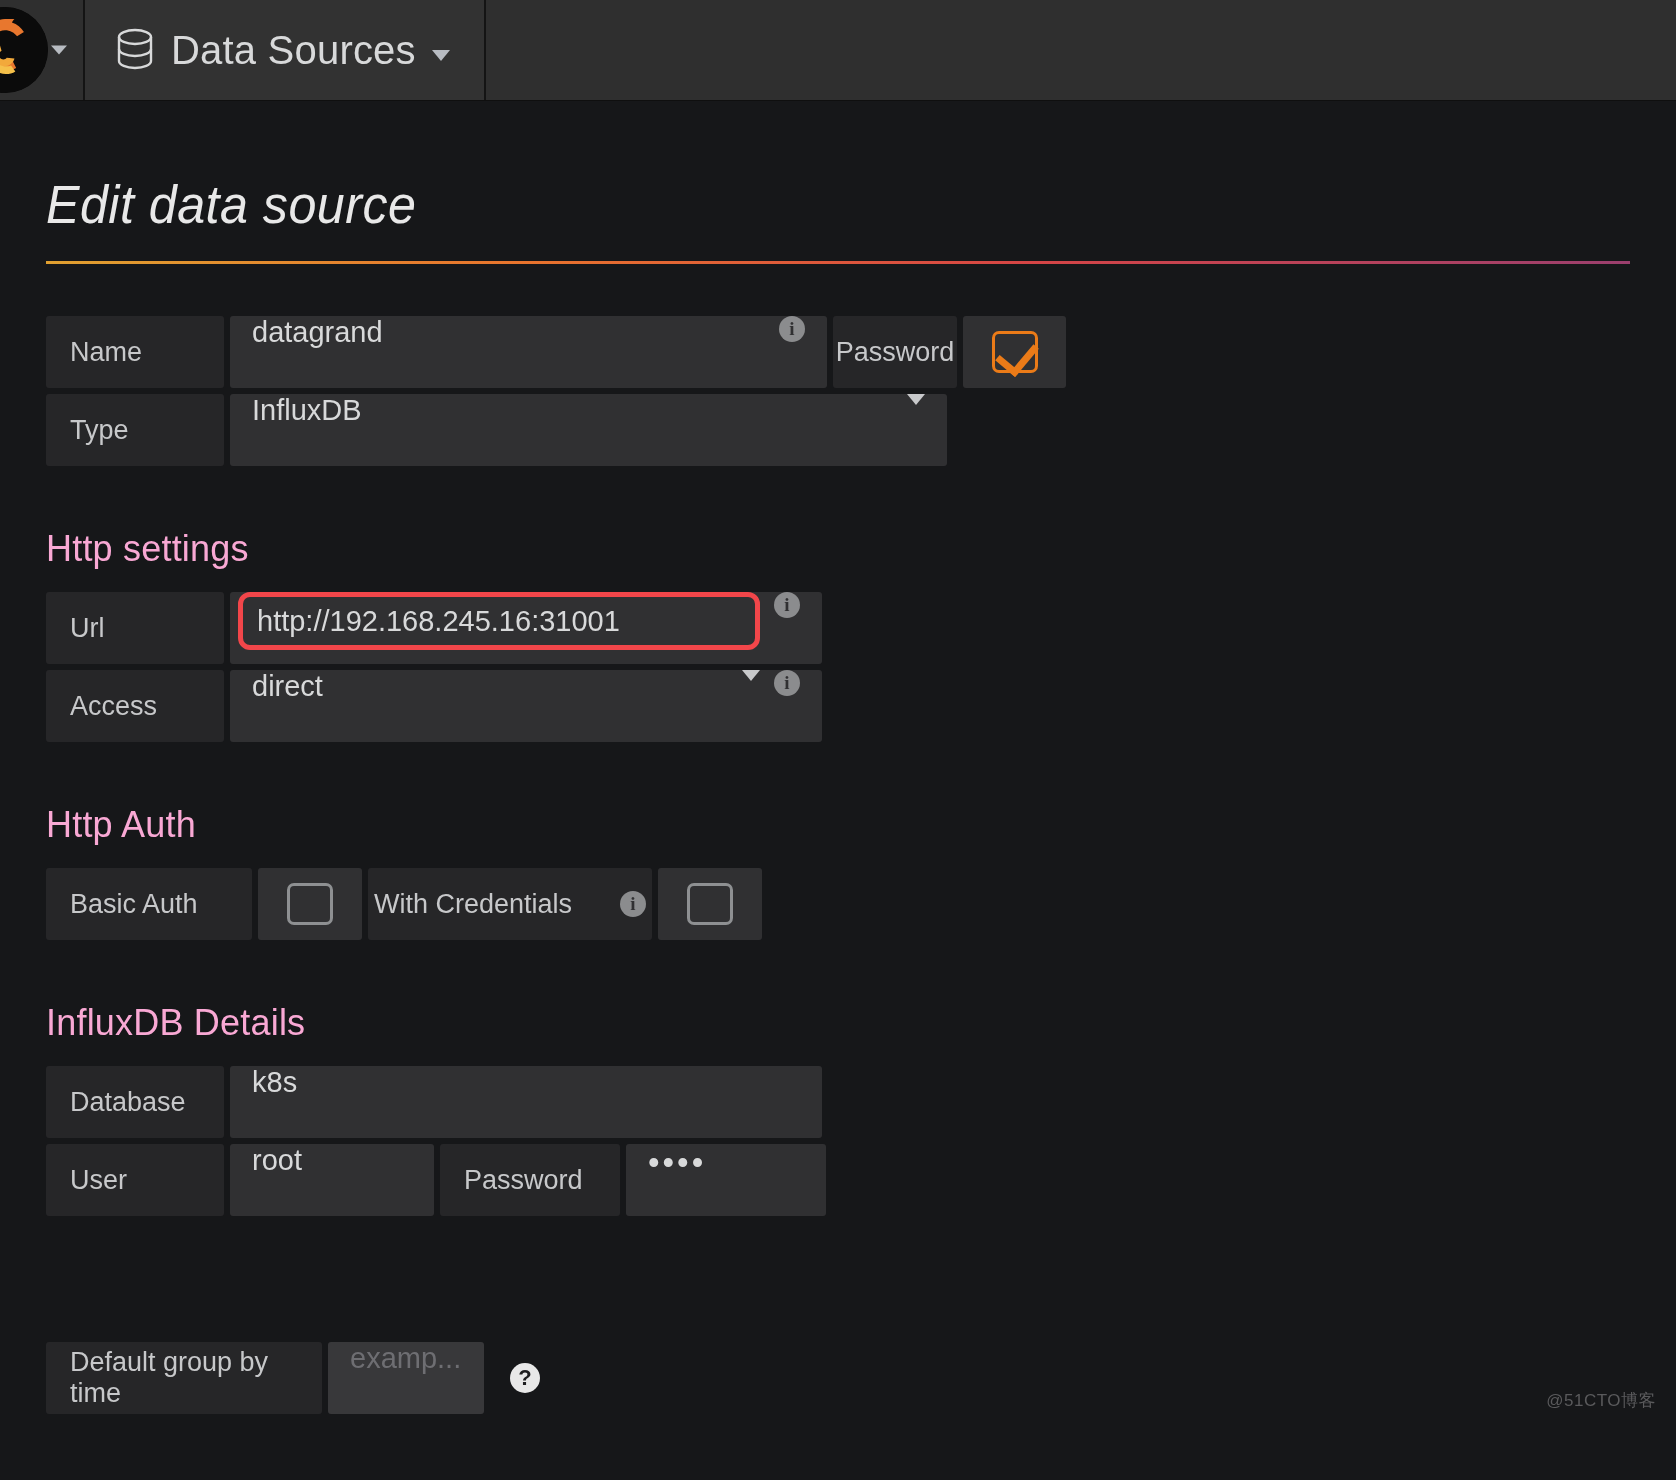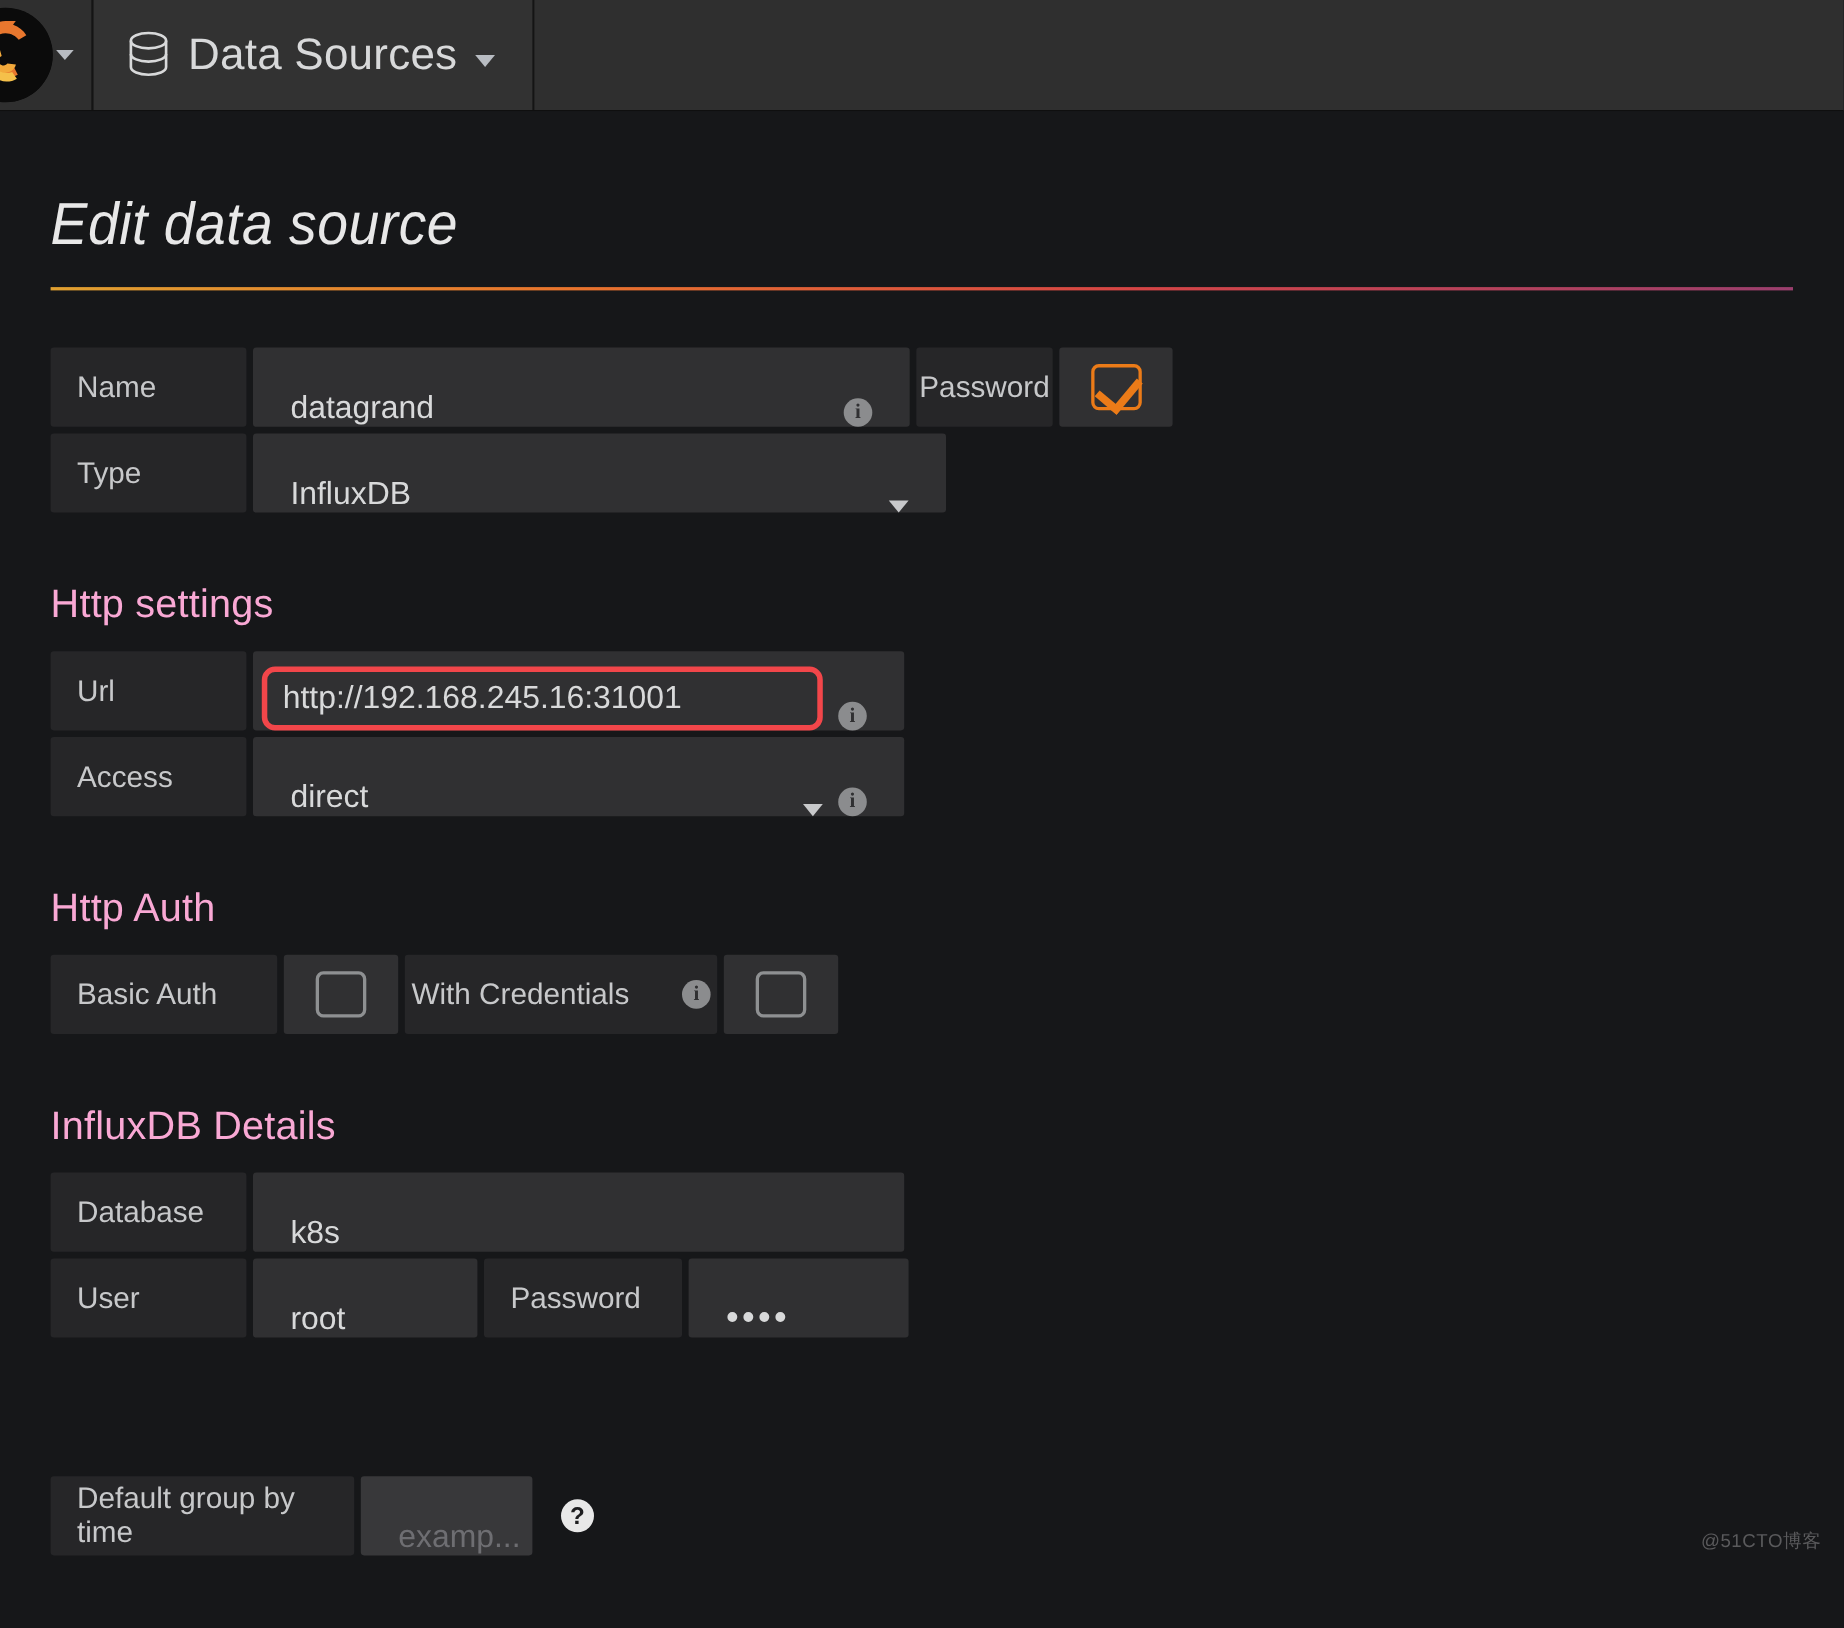--- a/index.html
+++ b/index.html
@@ -117,22 +117,22 @@
     height: 72px;
     border-radius: 3px;
   }
   .lbl.w-narrow { width: 178px; }
 
   .field {
     background: #303032;
     border-radius: 3px;
     height: 72px;
     display: flex;
-    align-items: flex-end;
-    padding: 0 34px;
+    align-items: flex-start;
+    padding: 0 22px;
     color: #d8d9da;
     font-size: 29px;
     position: relative;
   }
   .field .val { flex: 1; }
   .field .placeholder { flex:1; color: #6e6e72; }
 
   .info-icon {
     width: 26px; height: 26px;
     border-radius: 50%;
@@ -186,21 +186,21 @@
   .cb.checked::after {
     content: "";
     position: absolute;
     left: 9px; top: 2px;
     width: 19px; height: 30px;
     border: solid #eb7b18;
     border-width: 0 7px 7px 0;
     transform: rotate(40deg);
   }
 
-  .type-field { width: 630px; }
+  .type-field { width: 717px; }
 
   
   .url-field { width: 592px; padding-left: 0; }
   .url-annot {
     margin: 0 0 0 8px;
     border: 5px solid #f2464a;
     border-radius: 12px;
     height: 58px;
     flex: 1;
     display: flex;

